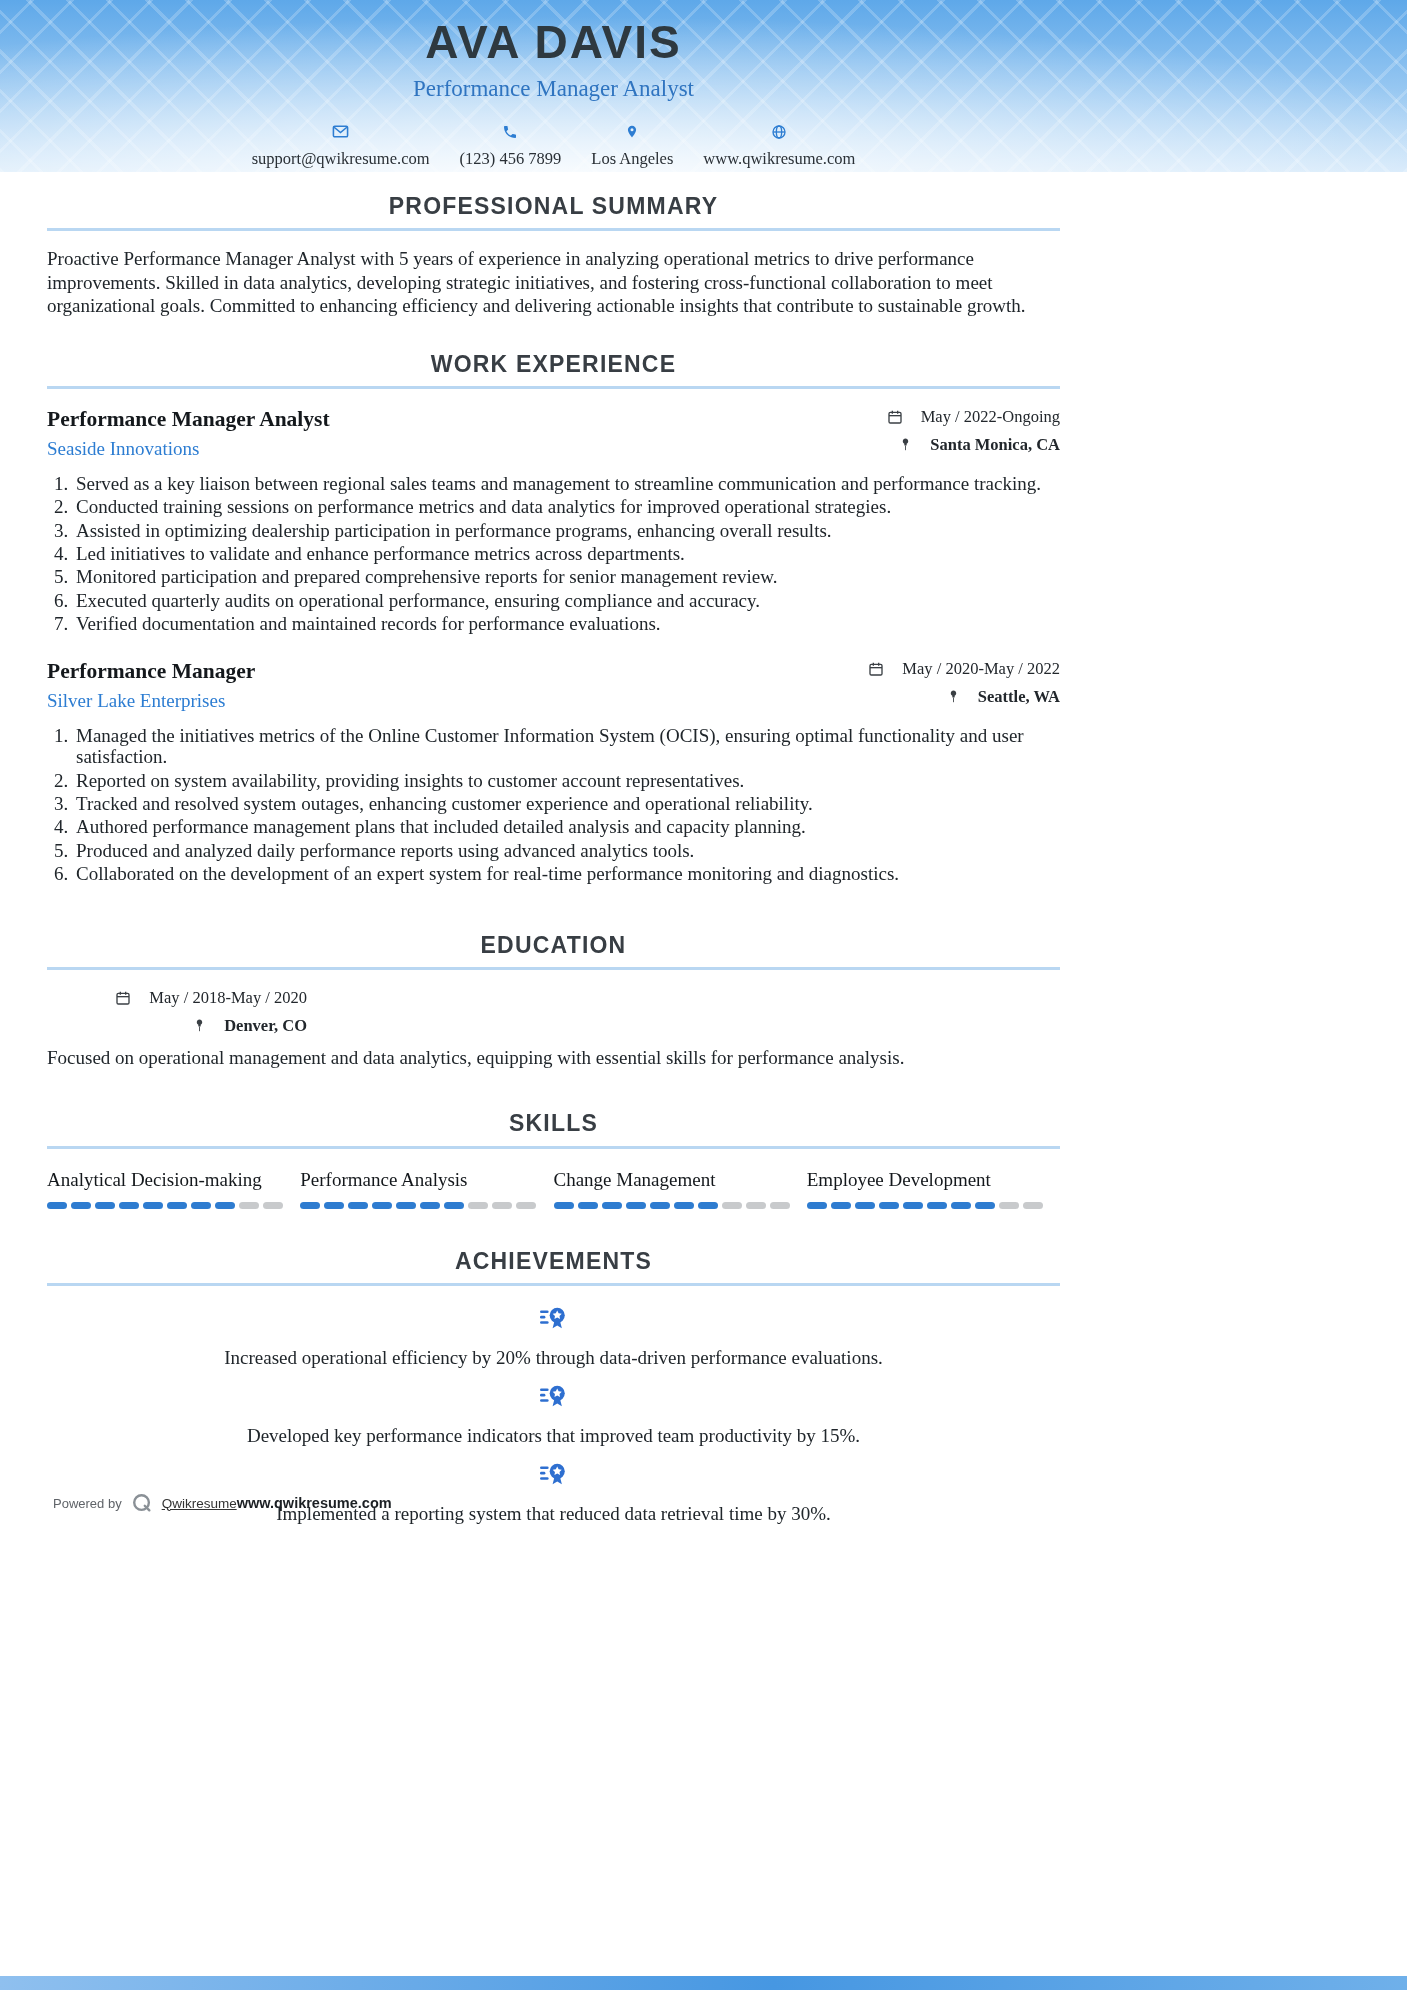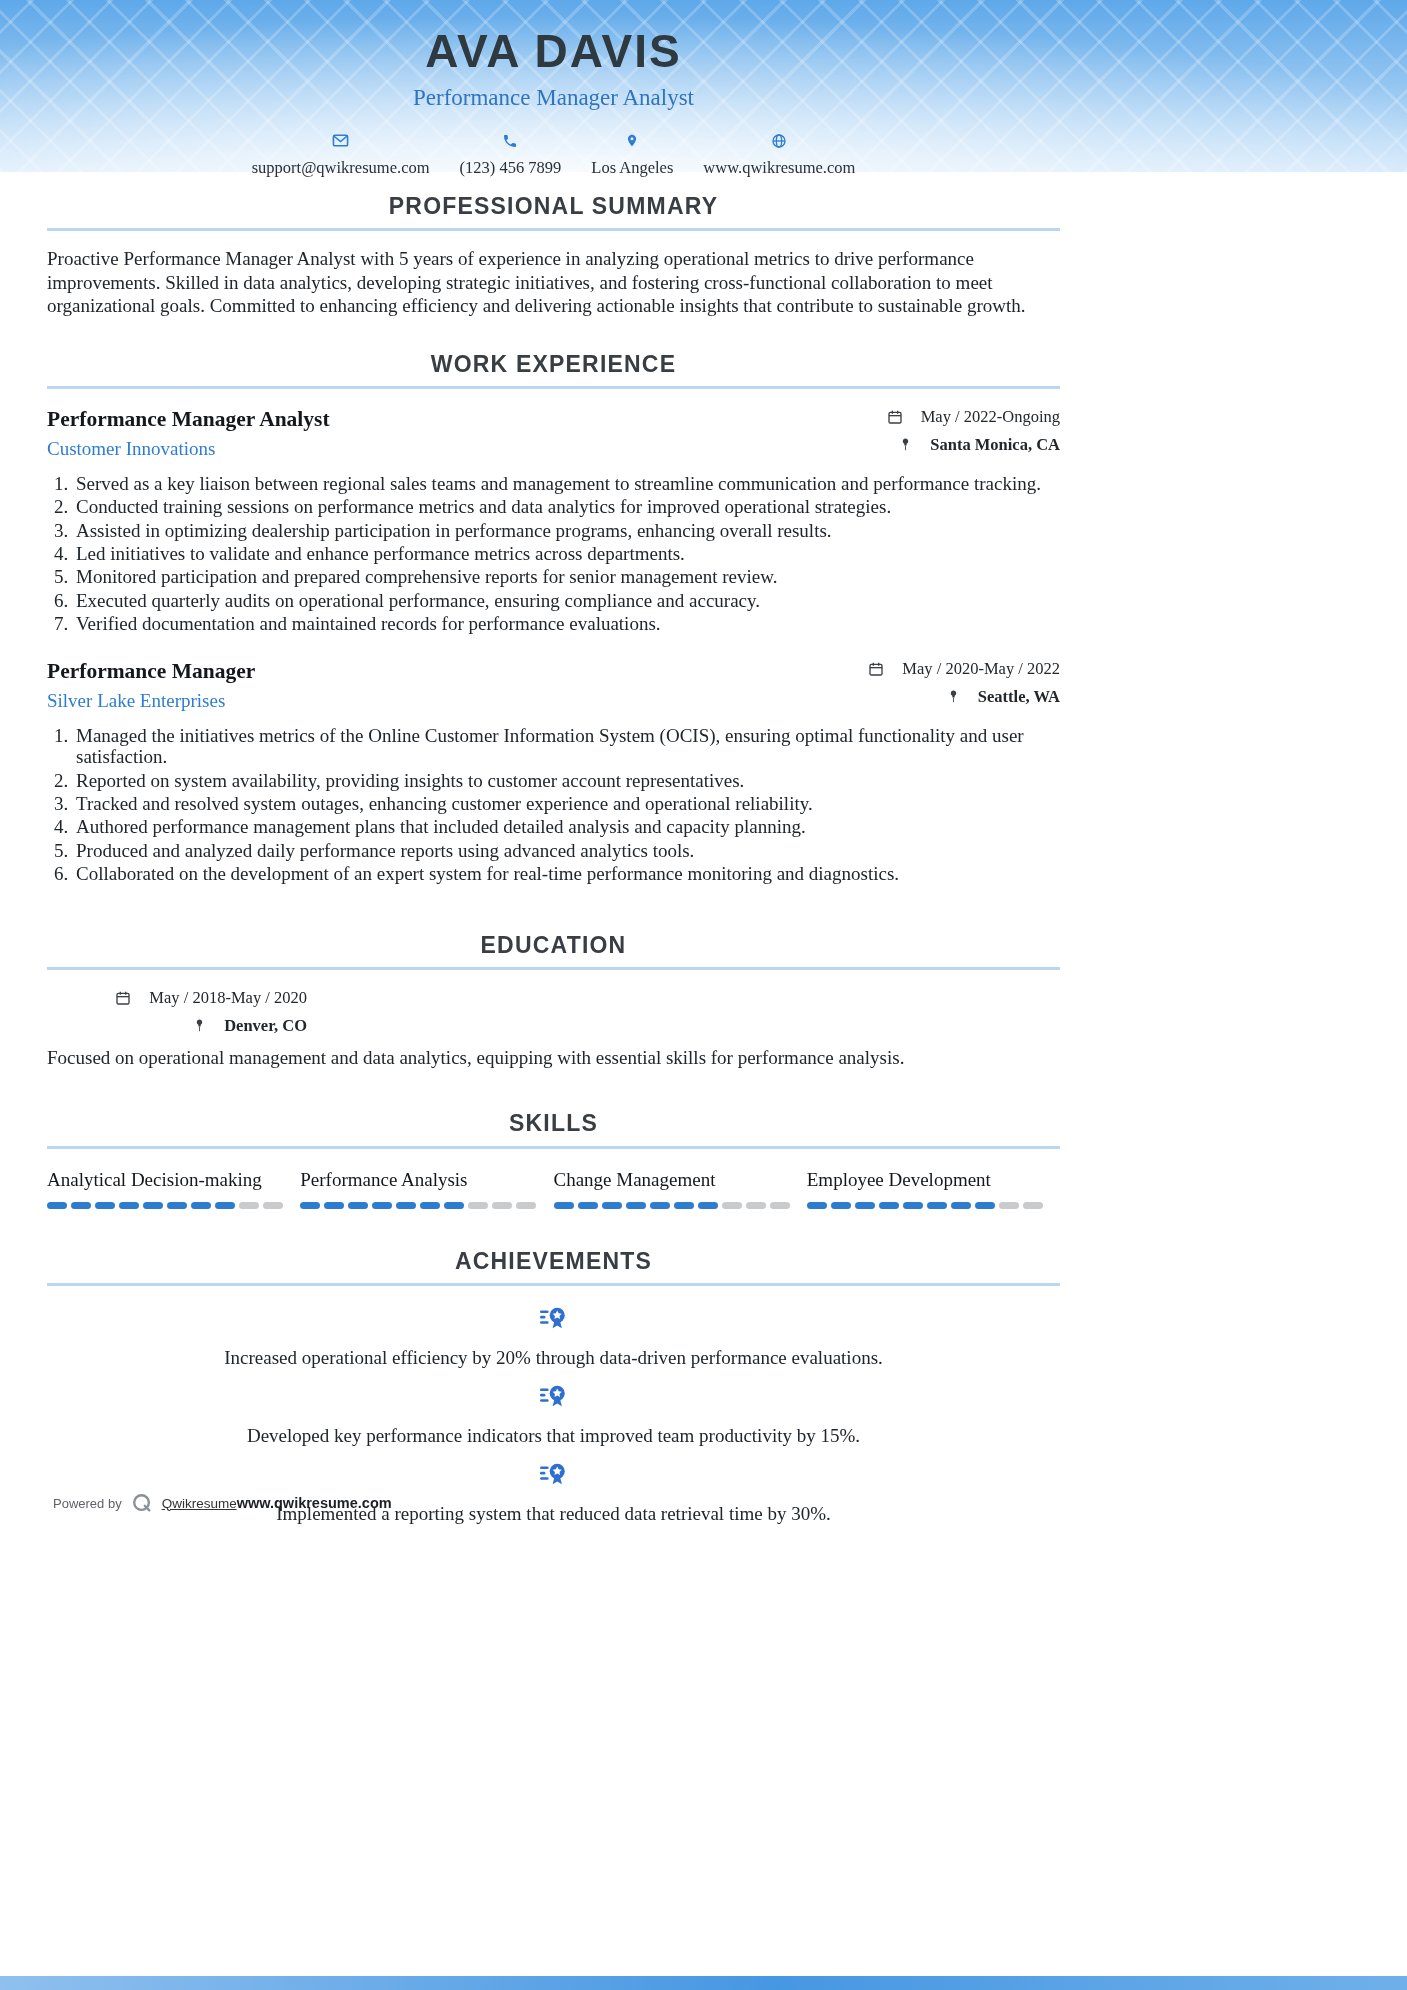--- a/index.html
+++ b/index.html
@@ -16,21 +16,21 @@
   }
   
   .header {
     height: 172px;
     width: 100%;
     background:
       repeating-linear-gradient(45deg, rgba(255,255,255,0.20) 0 3px, rgba(255,255,255,0) 3px 28px),
       repeating-linear-gradient(-45deg, rgba(255,255,255,0.20) 0 3px, rgba(255,255,255,0) 3px 28px),
       radial-gradient(120% 170% at 40% 115%, rgba(255,255,255,0.95) 0%, rgba(255,255,255,0) 62%),
       linear-gradient(180deg, #5ea8e9 0%, #9ac9f2 55%, #d3e8fa 100%);
-    padding-top: 28px;
+    padding-top: 19px;
   }
   .header-inner { width: 1013px; margin-left: 47px; text-align: center; }
   .name {
     font-family: "Liberation Sans", sans-serif;
     font-weight: 800;
     font-size: 46px;
     letter-spacing: 2px;
     color: #2e3940;
     line-height: 1;
   }
@@ -171,21 +171,21 @@
     </div>
 
     <div class="section-experience">
       <div class="section-heading">WORK EXPERIENCE</div>
       <div class="divider"></div>
 
       <div class="job">
         <div class="job-head">
           <div>
             <div class="job-title">Performance Manager Analyst</div>
-            <div class="job-company">Customer Innovations</div>
+            <div class="job-company">Seaside Innovations</div>
           </div>
           <div class="job-meta">
             <div class="meta-row">
               <span class="icon">
                 <svg width="16" height="16" viewBox="0 0 24 24">
                     <rect x="3" y="5" width="18" height="16" rx="2" fill="none" stroke="#3a3f44" stroke-width="2"></rect>
                     <line x1="3" y1="10" x2="21" y2="10" stroke="#3a3f44" stroke-width="2"></line>
                     <line x1="8" y1="2.5" x2="8" y2="7" stroke="#3a3f44" stroke-width="2"></line>
                     <line x1="16" y1="2.5" x2="16" y2="7" stroke="#3a3f44" stroke-width="2"></line>
                   </svg>

